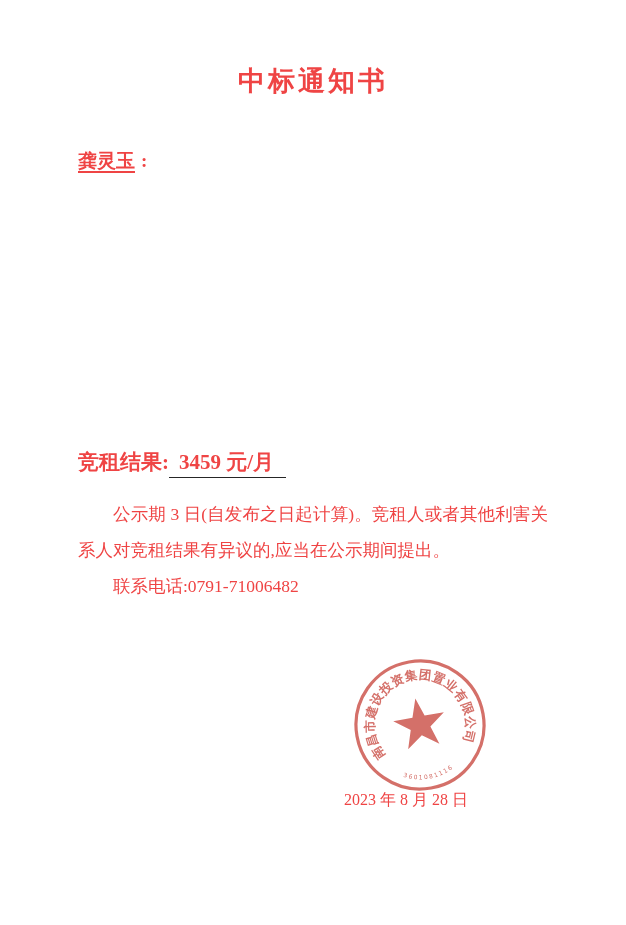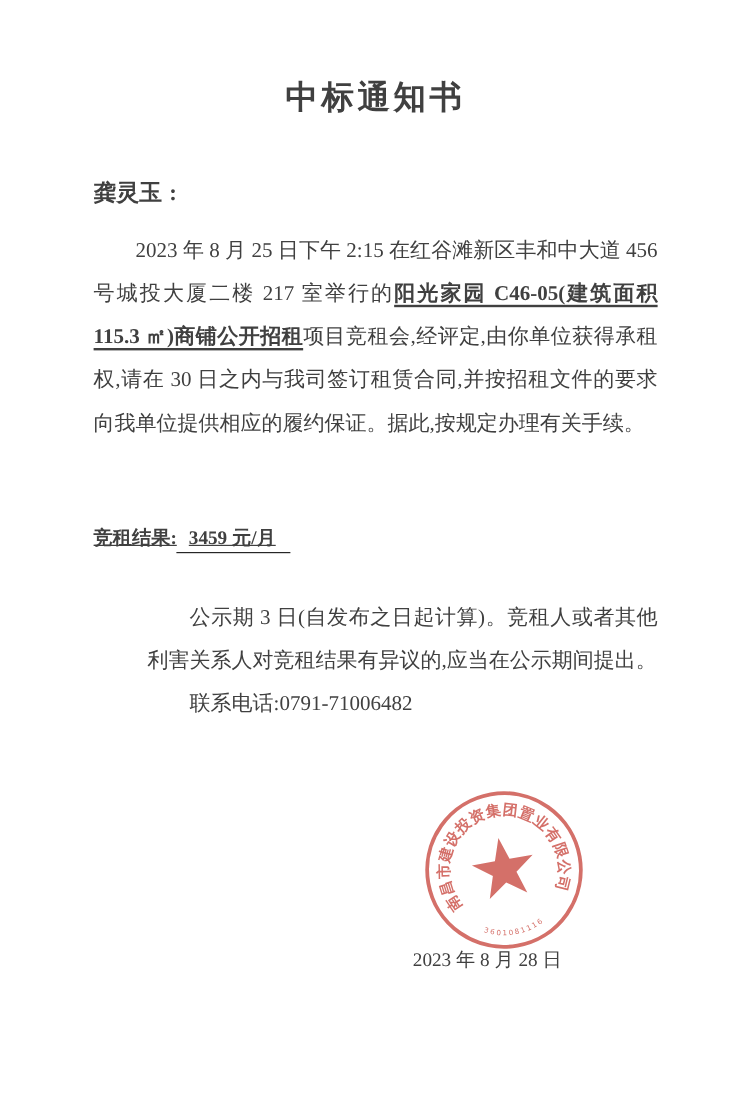--- a/index.html
+++ b/index.html
@@ -3,21 +3,21 @@
 <meta charset="utf-8">
 <style>
   html, body { margin: 0; padding: 0; background: #888; }
   .page {
     position: relative;
     width: 626px;
     height: 925px;
     margin: 0 auto;
     background: #ffffff;
     font-family: "Liberation Serif", "DejaVu Serif", serif;
-    color: #404040;
+    color: #ef4444;
     overflow: hidden;
   }
   .doc-title {
     position: absolute;
     top: 63px;
     left: 0;
     width: 100%;
     margin: 0;
     text-align: center;
     font-size: 27px;
@@ -25,20 +25,21 @@
     letter-spacing: 3px;
   }
   .recipient-line {
     position: absolute;
     top: 148px;
     left: 78px;
     font-size: 19px;
     font-weight: bold;
   }
   .recipient-name {
+    text-decoration: underline;
     text-underline-offset: 4px;
     text-decoration-thickness: 1.5px;
     padding-right: 6px;
   }
   .body-para {
     margin: 0;
     font-size: 17.5px;
     line-height: 36px;
     text-align: justify;
   }
@@ -50,37 +51,36 @@
     text-indent: 2em;
   }
   .bold-underline {
     font-weight: bold;
     text-decoration: underline;
     text-underline-offset: 4px;
     text-decoration-thickness: 1.5px;
   }
   .result-line {
     position: absolute;
-    top: 438px;
+    top: 448px;
     left: 78px;
-    font-size: 16px;
+    font-size: 21px;
     font-weight: bold;
-    text-decoration: underline;
   }
   .result-value {
     border-bottom: 1.5px solid #262626;
     padding: 0 12px 3px 10px;
   }
   .notice-block {
     position: absolute;
     top: 496px;
     left: 78px;
     width: 470px;
   }
-  .notice-block p { text-indent: 2em; margin-left: 45px; }
+  .notice-block p { text-indent: 2em; }
   .lessor-line {
     position: absolute;
     top: 718px;
     left: 200px;
     font-size: 18px;
   }
   .lessor-line .gap { padding-right: 4px; }
   .date-line {
     position: absolute;
     top: 757px;
@@ -115,23 +115,20 @@
 <body>
 
 <div class="page">
 
   <h1 class="doc-title">中标通知书</h1>
 
   <div class="recipient-line">
     <span class="recipient-name">龚灵玉</span><span>:</span>
   </div>
 
-  <p class="body-para para1">
-    <span>2023 年 8 月 25 日下午 2:15 在红谷滩新区丰和中大道 456 号城投大厦二楼 217 室举行的</span><span class="bold-underline">阳光家园 C46-05(建筑面积 115.3 ㎡)商铺公开招租</span><span>项目竞租会,经评定,由你单位获得承租权,请在 30 日之内与我司签订租赁合同,并按招租文件的要求向我单位提供相应的履约保证。据此,按规定办理有关手续。</span>
-  </p>
 
   <div class="result-line">
     <span>竞租结果:</span><span class="result-value">3459 元/月</span>
   </div>
 
   <div class="notice-block">
     <p class="body-para">公示期 3 日(自发布之日起计算)。竞租人或者其他利害关系人对竞租结果有异议的,应当在公示期间提出。</p>
     <p class="body-para">联系电话:0791-71006482</p>
   </div>
 

